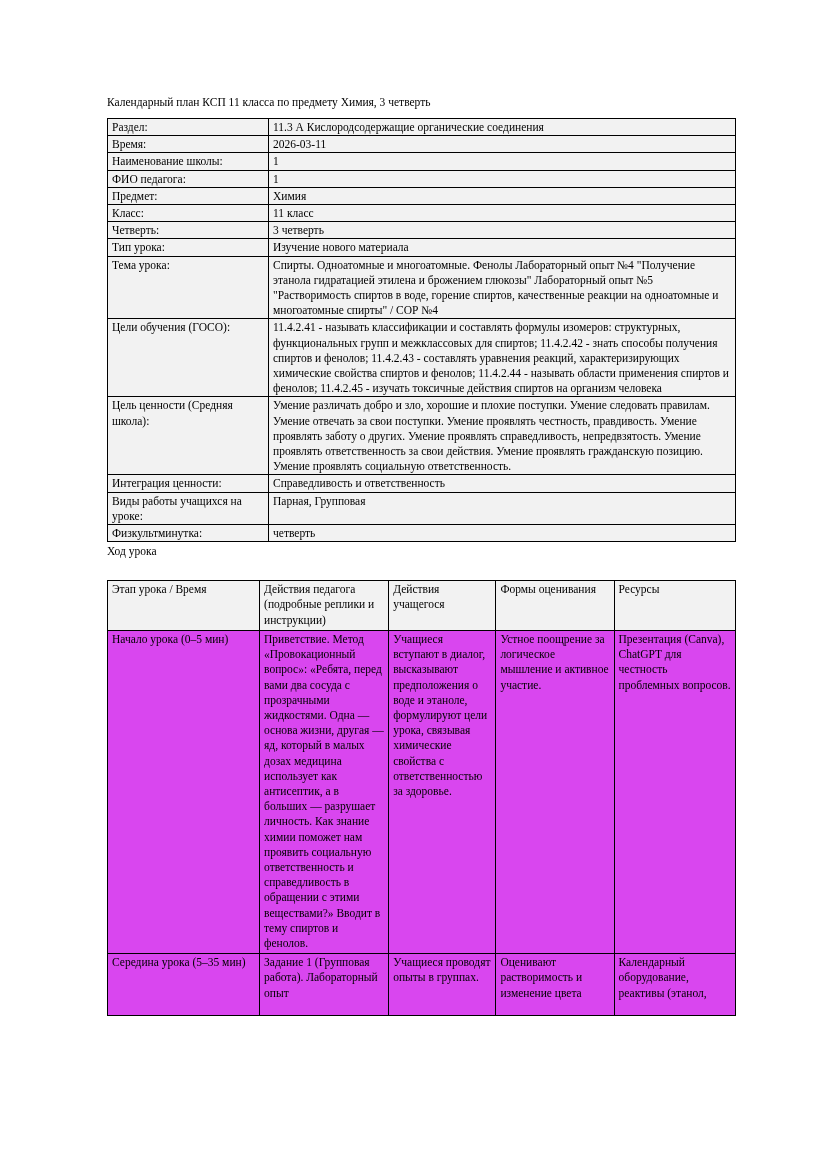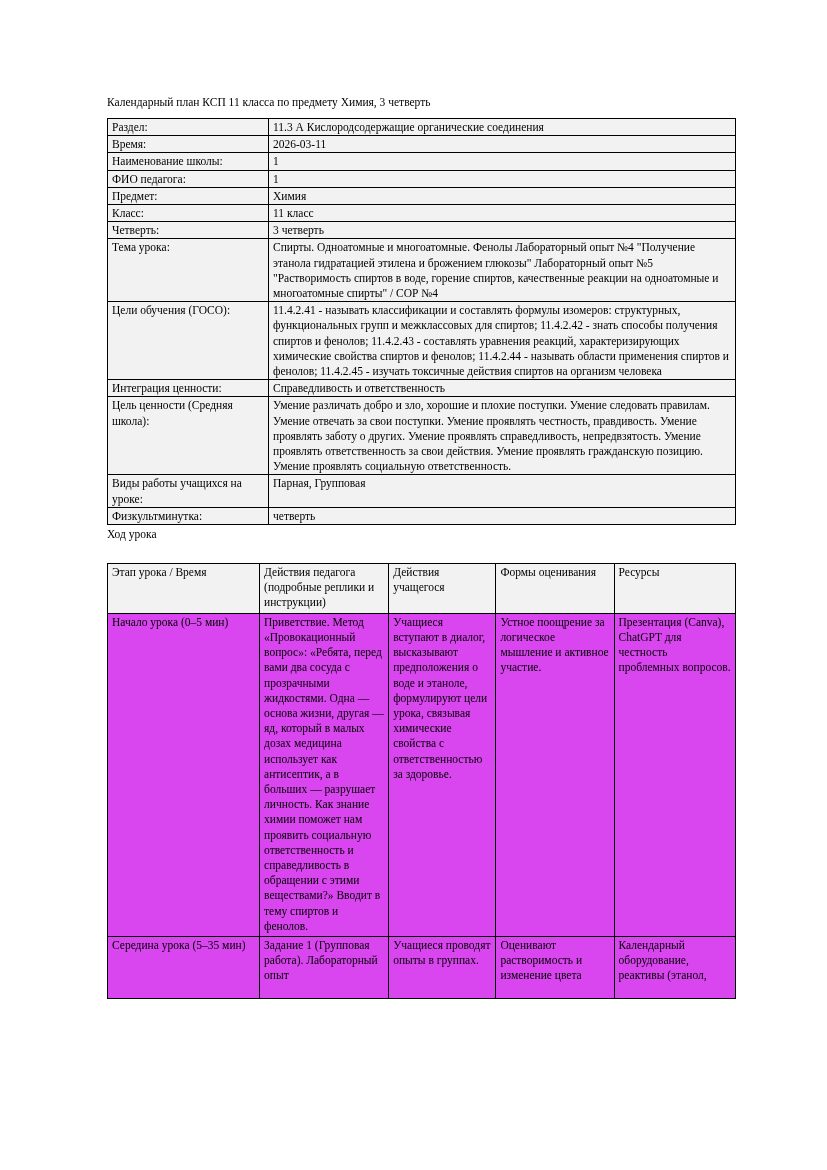--- a/index.html
+++ b/index.html
@@ -114,34 +114,38 @@
       </tr>
       <tr>
         <td class="label-cell">Класс:</td>
         <td>11 класс</td>
       </tr>
       <tr>
         <td class="label-cell">Четверть:</td>
         <td>3 четверть</td>
       </tr>
       <tr>
+        <td class="label-cell">Тип урока:</td>
+        <td>Изучение нового материала</td>
+      </tr>
+      <tr>
         <td class="label-cell">Тема урока:</td>
         <td>Спирты. Одноатомные и многоатомные. Фенолы Лабораторный опыт №4 "Получение этанола гидратацией этилена и брожением глюкозы" Лабораторный опыт №5 "Растворимость спиртов в воде, горение спиртов, качественные реакции на одноатомные и многоатомные спирты" / СОР №4</td>
       </tr>
       <tr>
         <td class="label-cell">Цели обучения (ГОСО):</td>
         <td>11.4.2.41 - называть классификации и составлять формулы изомеров: структурных, функциональных групп и межклассовых для спиртов; 11.4.2.42 - знать способы получения спиртов и фенолов; 11.4.2.43 - составлять уравнения реакций, характеризирующих химические свойства спиртов и фенолов; 11.4.2.44 - называть области применения спиртов и фенолов; 11.4.2.45 - изучать токсичные действия спиртов на организм человека</td>
       </tr>
       <tr>
+        <td class="label-cell">Цель ценности (Средняя школа):</td>
+        <td>Умение различать добро и зло, хорошие и плохие поступки. Умение следовать правилам. Умение отвечать за свои поступки. Умение проявлять честность, правдивость. Умение проявлять заботу о других. Умение проявлять справедливость, непредвзятость. Умение проявлять ответственность за свои действия. Умение проявлять гражданскую позицию. Умение проявлять социальную ответственность.</td>
+      </tr>
+      <tr>
         <td class="label-cell">Интеграция ценности:</td>
         <td>Справедливость и ответственность</td>
-      </tr>
-      <tr>
-        <td class="label-cell">Цель ценности (Средняя школа):</td>
-        <td>Умение различать добро и зло, хорошие и плохие поступки. Умение следовать правилам. Умение отвечать за свои поступки. Умение проявлять честность, правдивость. Умение проявлять заботу о других. Умение проявлять справедливость, непредвзятость. Умение проявлять ответственность за свои действия. Умение проявлять гражданскую позицию. Умение проявлять социальную ответственность.</td>
       </tr>
       <tr>
         <td class="label-cell">Виды работы учащихся на уроке:</td>
         <td>Парная, Групповая</td>
       </tr>
       <tr>
         <td class="label-cell">Физкультминутка:</td>
         <td>четверть</td>
       </tr>
     </tbody>

